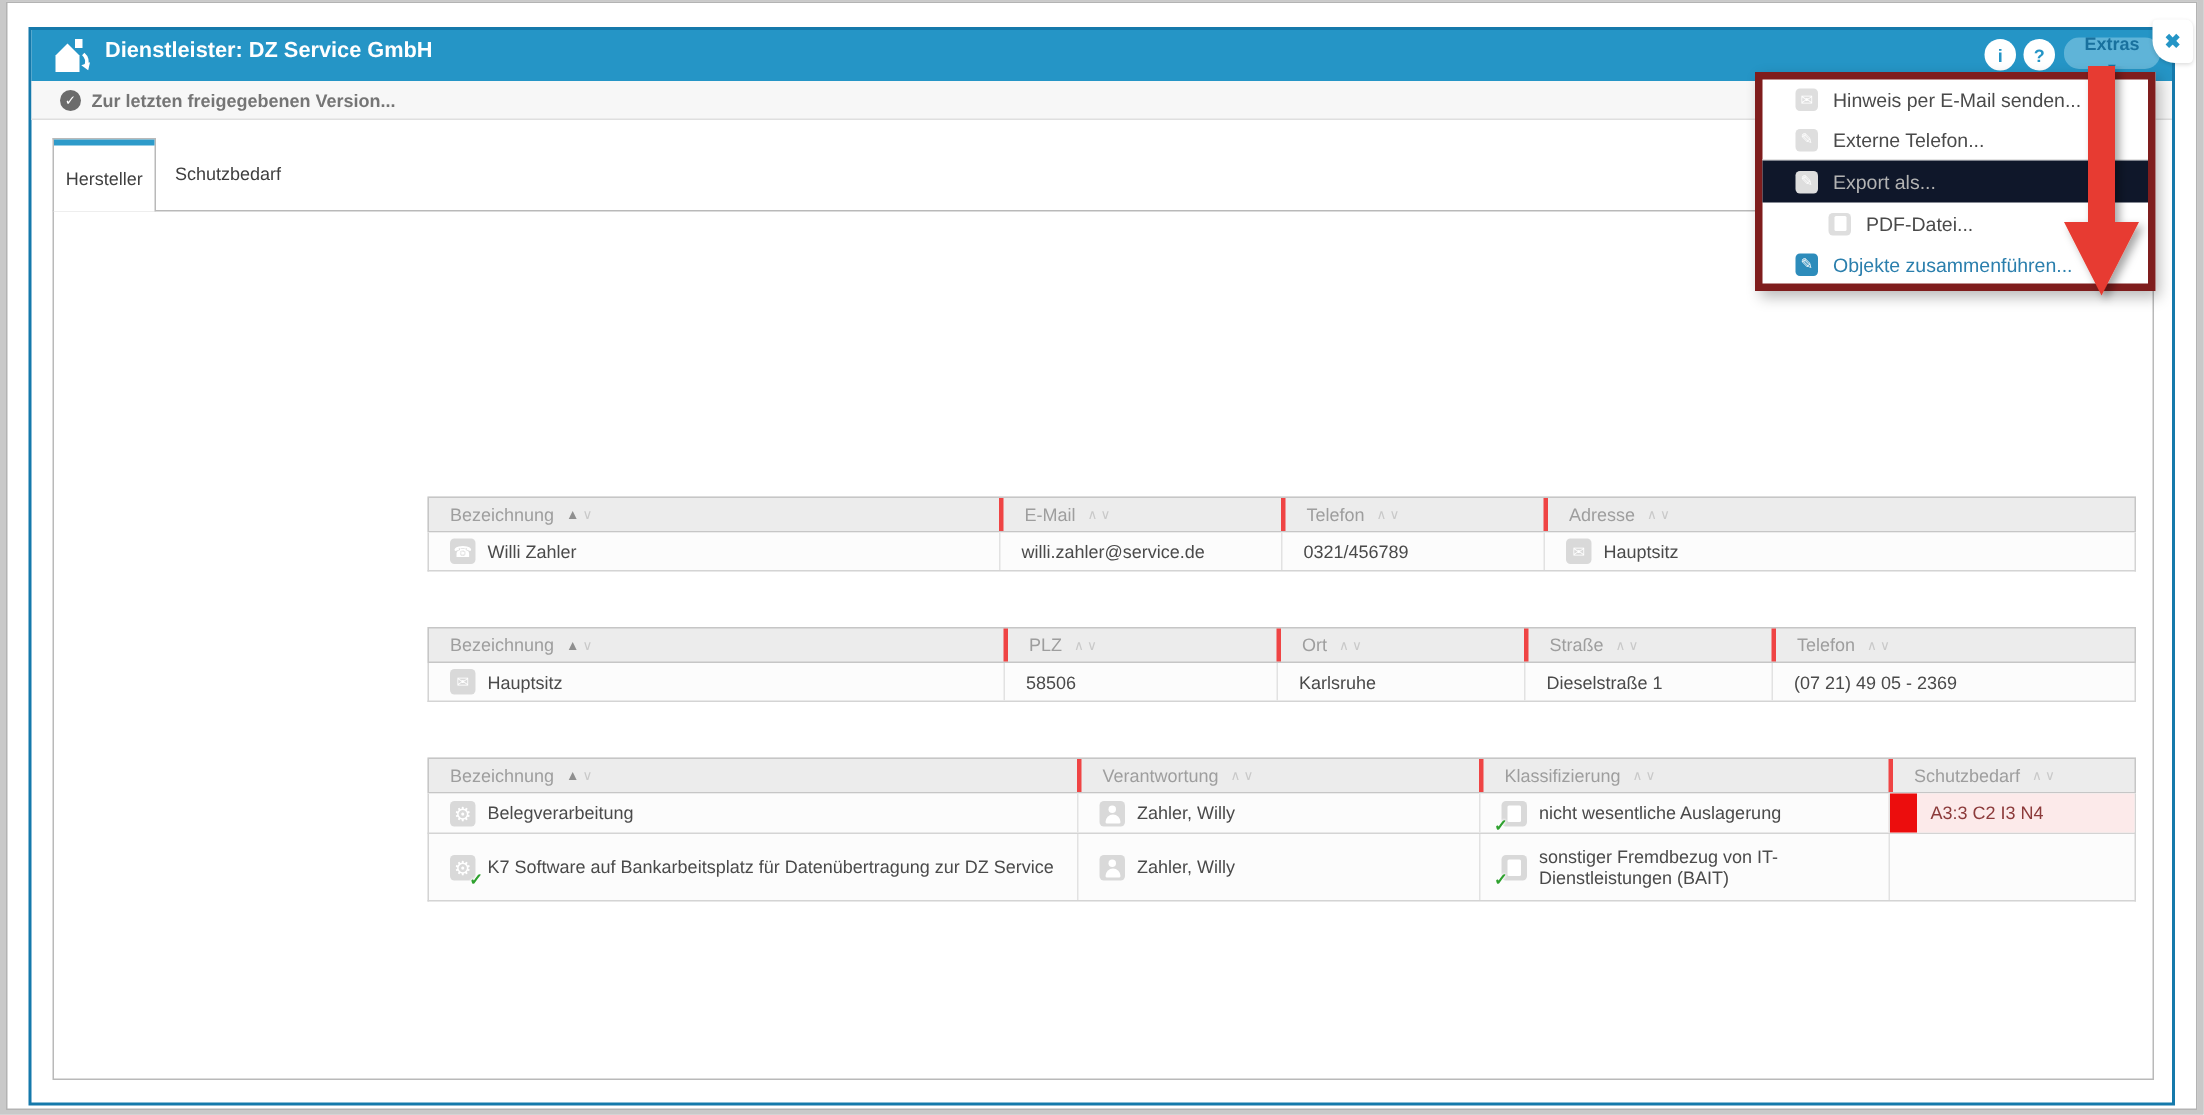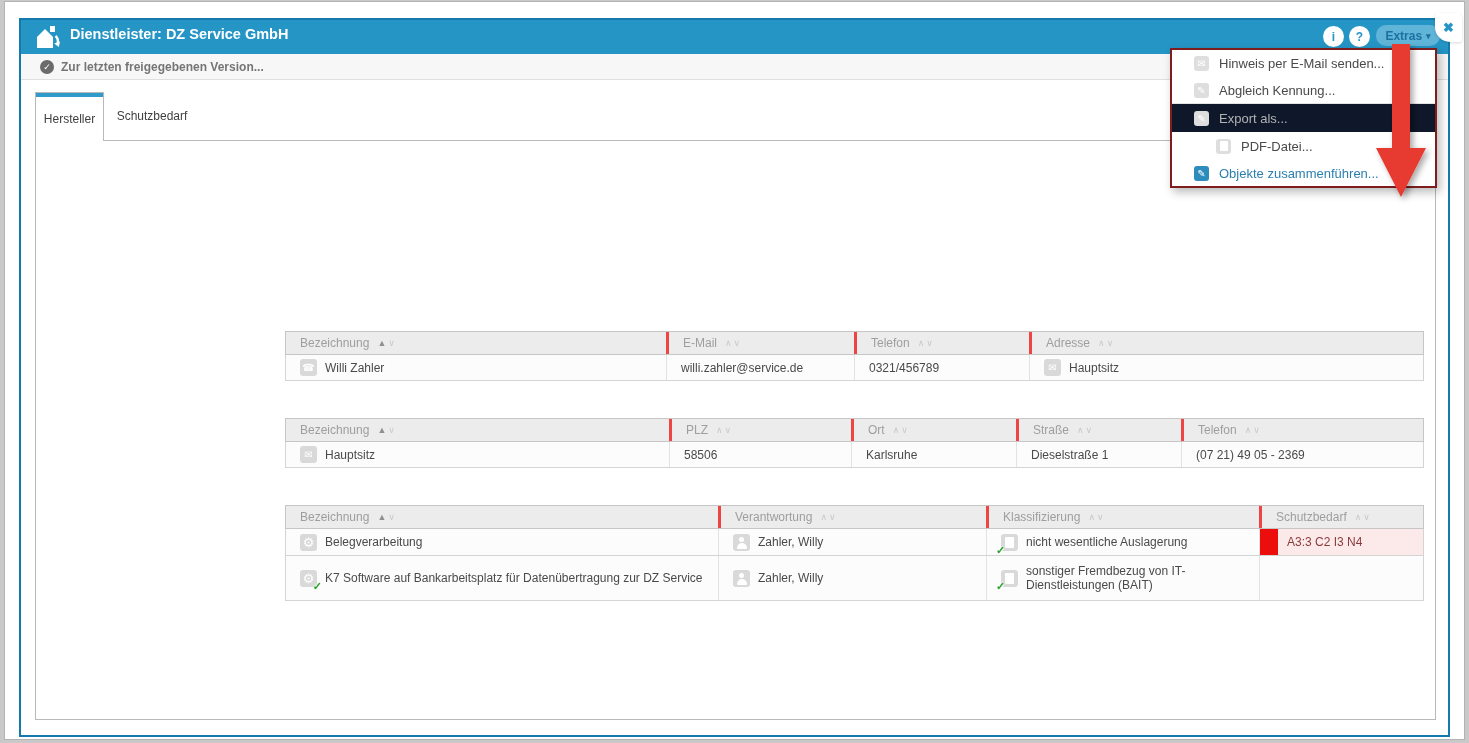--- a/index.html
+++ b/index.html
@@ -10,21 +10,21 @@
     background:#c9c9c9;
   }
   .abs { position:absolute; }
   .browser-page { left:4px; top:1px; width:1461px; height:739px; background:#ffffff; border:1px solid #b3b3b3; }
   .dialog { left:19px; top:18px; width:1431px; height:719px; border:2px solid #1579ab; background:#ffffff; }
   .titlebar { left:21px; top:20px; width:1427px; height:34px; background:#2595c6; }
   .title-text { left:70px; top:26px; color:#ffffff; font-size:14.5px; font-weight:bold; }
   .round-btn { width:21px; height:21px; border-radius:50%; background:#ffffff; color:#2595c6;
     font-weight:bold; font-size:12px; display:flex; align-items:center; justify-content:center; cursor:pointer; }
   .extras-btn { left:1376px; top:25px; width:64px; height:21px; border-radius:10px; background:#5fb4d8;
-    color:#19719e; font-weight:bold; font-size:12px; display:flex; align-items:center; justify-content:center; gap:4px; cursor:pointer; }
+    color:#19719e; font-weight:bold; font-size:12px; display:flex; align-items:center; justify-content:center; gap:4px; cursor:pointer;flex-direction:column; }
   .close-btn { left:1435px; top:13px; width:27px; height:29px; background:#ffffff; border-radius:3px 5px 3px 15px;
     color:#2595c6; font-weight:bold; font-size:13px; display:flex; align-items:center; justify-content:center;
     box-shadow:0 1px 3px rgba(0,0,0,.15); cursor:pointer; z-index:8; }
   .toolbar { left:21px; top:54px; width:1427px; height:26px; background:#f7f7f7; border-bottom:1px solid #dfdfdf;
     display:flex; align-items:center; padding-left:19px; gap:7px; }
   .circle-check { width:14px; height:14px; border-radius:50%; background:#6b6b6b; color:#fff; font-size:9px;
     display:flex; align-items:center; justify-content:center; }
   .version-link { font-weight:bold; color:#757575; cursor:pointer; }
   .tab-active { left:35px; top:92px; width:69px; height:49px; background:#ffffff; border:1px solid #b9b9b9;
     border-bottom:none; z-index:3; cursor:pointer; }
@@ -64,21 +64,21 @@
     border:1px solid #8f8f8f; box-shadow:2px 2px 0 #cccccc; color:#3f3f3f; cursor:pointer; }
   .sheet { width:10px; height:12px; border:1px solid #9a9a9a; background:#fff; border-radius:1px; flex:0 0 auto; }
   .sbcell { position:relative; background:#fceaea; }
   .sbblock { position:absolute; left:0; top:0; bottom:0; width:18px; background:#ec0d0d; }
   .vkbox { left:53px; top:613px; width:1371px; height:88px; border:1px solid #cdcdcd; background:#ffffff; }
   .vkhead { position:absolute; left:0; top:0; right:0; height:23px; background:#f3f3f3; border-bottom:1px solid #cdcdcd;
     display:flex; align-items:center; padding-left:12px; color:#4a4a4a; font-size:12.5px; }
   .vklabel { font-weight:bold; color:#3c3c3c; }
   .vkcol { height:24px; background:#ececec; border:1px solid #c2c2c2; display:flex; align-items:center; gap:8px;
     padding-left:12px; color:#9e9e9e; }
-  .menu { left:1170px; top:48px; width:267px; background:#ffffff; border:2px solid #7f1d1d;
+  .menu { left:1170px; top:48px; width:267px; background:#ffffff; border:5px solid #7f1d1d;
     box-shadow:3px 4px 9px rgba(0,0,0,.28); z-index:6; }
   .mitem { display:flex; align-items:center; gap:10px; height:26px; padding-left:22px; font-size:13px; color:#4a4a4a; cursor:pointer; }
   .mitem.disabled { color:#b3b3b3; background:#0f172a; cursor:default; }
   .mitem.indent { padding-left:44px; }
   .mitem.hl { color:#2b7fad; }
   .msep { height:1px; background:#e3e3e3; }
   .mi { width:15px; height:15px; border-radius:3px; background:#dedede; color:#fff; display:flex; flex:0 0 auto;
     align-items:center; justify-content:center; font-size:10px; position:relative; }
   .mi.blue { background:#2d8cbb; }
   .mi.envelope::before { content:"✉"; }
@@ -325,21 +325,21 @@
     <span class="sp sorted"></span>
   </div>
 
   <div class="abs menu">
     <div class="mitem" style="height:27px">
       <span class="mi envelope"></span>
       <span>Hinweis per E-Mail senden...</span>
     </div>
     <div class="mitem">
       <span class="mi edit"></span>
-      <span>Abgleich Kennung...</span>
+      <span>Externe Telefon...</span>
     </div>
     <div class="msep"></div>
     <div class="mitem disabled" style="height:28px">
       <span class="mi edit"></span>
       <span>Export als...</span>
     </div>
     <div class="mitem indent" style="height:28px">
       <span class="mi pdfsheet"></span>
       <span>PDF-Datei...</span>
     </div>

